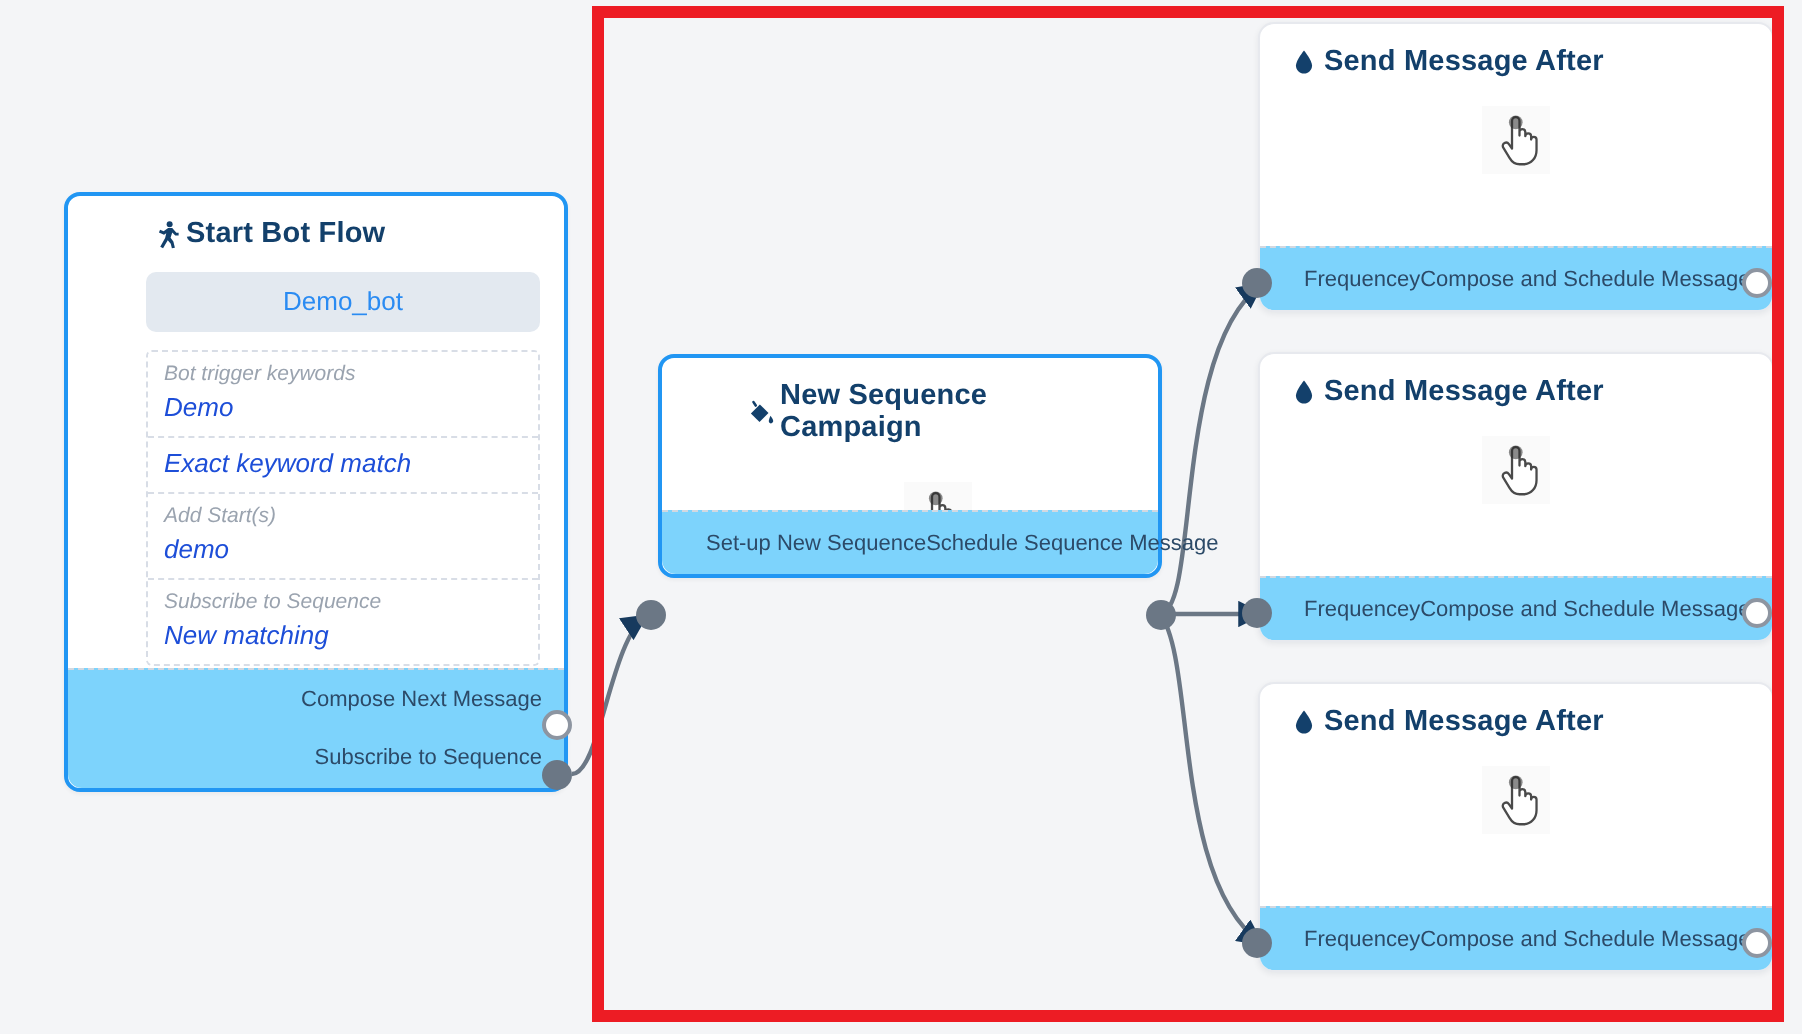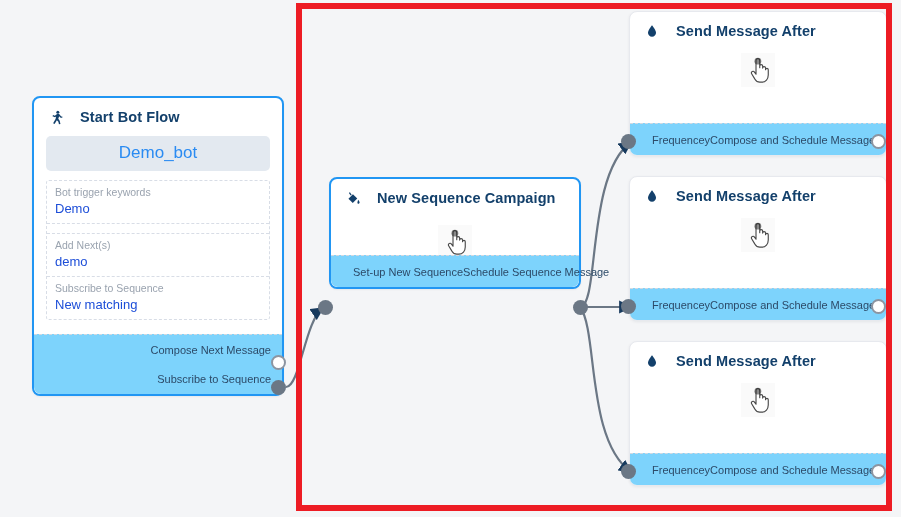--- a/index.html
+++ b/index.html
@@ -46,31 +46,32 @@
   .node {
     position: absolute;
     box-sizing: border-box;
     background: #ffffff;
     z-index: 5;
   }
   .node-selected {
     border: 2px solid #2196f3;
     border-radius: 8px;
     box-shadow: 0 1px 2px rgba(0,0,0,.05);
+    padding-left: 27px;
   }
   .node-plain {
     border: 1px solid #e7e9ee;
     border-radius: 8px;
     box-shadow: 0 1px 3px rgba(16,24,40,.07);
   }
 
   .node-title {
     display: flex;
     align-items: center;
-    gap: 16px;
+    gap: 2px;
     font-size: 14.5px;
     font-weight: bold;
     color: #13406b;
     padding: 11px 14px 0 14px;
     letter-spacing: .1px;
   }
   .node-title .ico {
     display: inline-flex;
     width: 16px; height: 16px;
     align-items: center;
@@ -78,30 +79,31 @@
     flex: none;
   }
 
   
   .bot-pill {
     margin: 11px 12px 0 12px;
     background: #e3e9f0;
     color: #2a8bf2;
     border-radius: 5px;
     text-align: center;
-    font-size: 17px;
+    font-size: 13px;
     padding: 7px 0 8px 0;
   }
 
   
   .fields {
     margin: 9px 12px 4px 12px;
     border: 1px dashed #d8dde6;
     border-radius: 3px;
     padding: 0;
+    font-style: italic;
   }
   .field {
     padding: 4px 8px 5px 8px;
     border-bottom: 1px dashed #d8dde6;
   }
   .field:last-child { border-bottom: none; }
   .field-label {
     font-size: 10.5px;
     color: #9aa3af;
     line-height: 15px;
@@ -209,23 +211,24 @@
     </div>
 
     <div class="bot-pill">Demo_bot</div>
 
     <div class="fields">
       <div class="field">
         <div class="field-label">Bot trigger keywords</div>
         <div class="field-value">Demo</div>
       </div>
       <div class="field">
+        <div class="field-value">Exact keyword match</div>
       </div>
       <div class="field">
-        <div class="field-label">Add Next(s)</div>
+        <div class="field-label">Add Start(s)</div>
         <div class="field-value">demo</div>
       </div>
       <div class="field">
         <div class="field-label">Subscribe to Sequence</div>
         <div class="field-value">New matching</div>
       </div>
     </div>
 
     <div class="footer" style="height:59px;">
       <div class="port-row" style="height:29px;">

